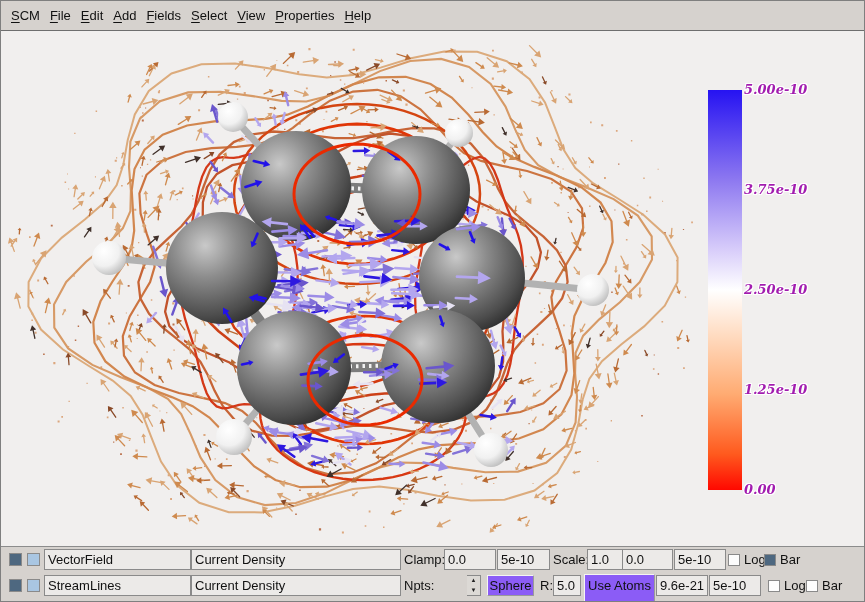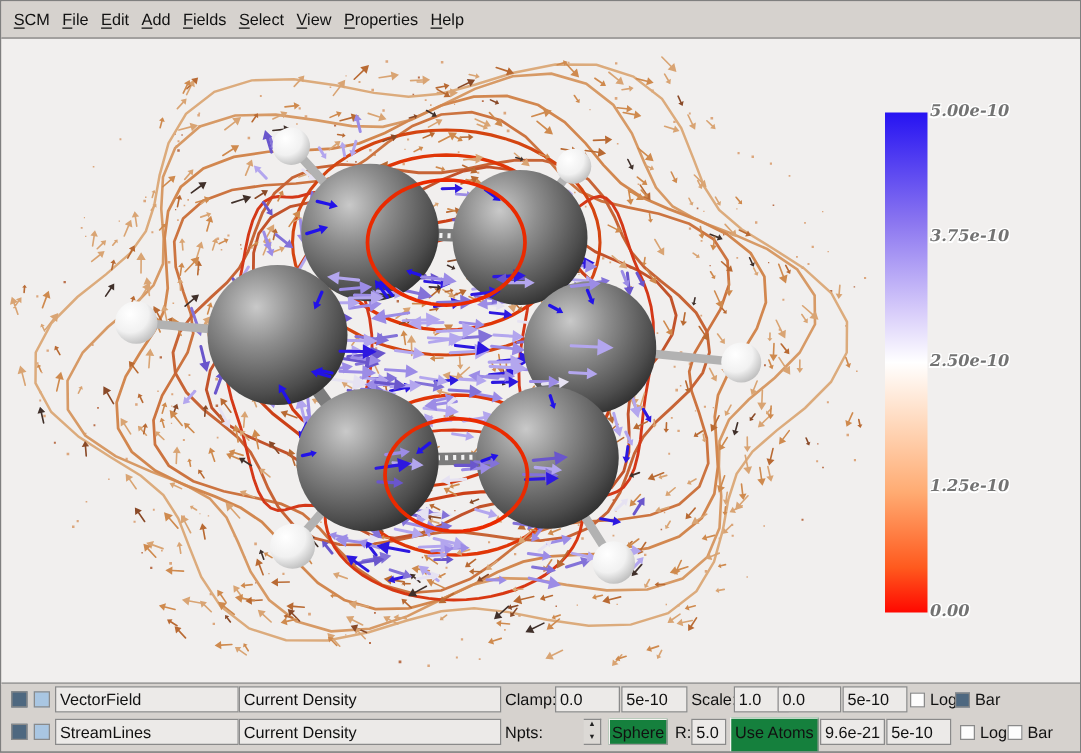--- a/index.html
+++ b/index.html
@@ -23,21 +23,21 @@
     position:relative;width:863px;height:517px;background:#f1efee;overflow:hidden;
   }
   .canvas svg{position:absolute;left:0;top:0;}
   .colorbar{
     position:absolute;left:707px;top:59px;width:34px;height:400px;
     background:linear-gradient(180deg,#2613f2 0%,#8b76f0 22%,#d8cdfa 40%,#ffffff 50%,#ffd9bd 62%,#ffab72 76%,#ff5a1e 91%,#ff0800 100%);
   }
   .cb-label{
     position:absolute;left:743px;height:16px;
     font-family:"DejaVu Serif",serif;font-style:italic;font-weight:bold;
-    font-size:13px;color:#737373;white-space:nowrap;
+    font-size:13px;color:#a21caf;white-space:nowrap;
     text-shadow:1px 1px 0 #fff,-1px -1px 0 #fff,1px -1px 0 #fff,-1px 1px 0 #fff,0 1px 0 #fff,0 -1px 0 #fff;
   }
   
   .panel{
     position:absolute;left:0;bottom:0;width:863px;height:54px;background:#d6d2ce;
     border-top:1px solid #8c8c8c;
   }
   .prow{position:absolute;left:5px;width:863px;height:25px;}
   .prow1{top:1px;}
   .prow2{top:27px;}
@@ -45,21 +45,21 @@
   .sq-dark{background:#4e6880;}
   .sq-light{background:#a9c6e2;}
   .tf{
     position:absolute;top:1px;height:21px;box-sizing:border-box;
     background:#eceae8;border:1px solid #8a8a8a;
     font-family:"Liberation Sans",sans-serif;font-size:13px;color:#111;
     padding:0 0 0 3px;outline:none;
   }
   .plabel{position:absolute;top:4px;font-size:13px;color:#111;white-space:nowrap;}
   .pbtn{
-    position:absolute;box-sizing:border-box;background:#15803d;
+    position:absolute;box-sizing:border-box;background:#8b5cf6;
     border:1px solid #9a9a9a;border-top-color:#f5f4f2;border-left-color:#f5f4f2;
     font-family:"Liberation Sans",sans-serif;font-size:13px;color:#111;
     text-align:center;cursor:default;
   }
   .cbx{
     position:absolute;top:6px;width:12px;height:12px;box-sizing:border-box;
     background:#fdfdfd;border:1px solid #8a8a8a;cursor:default;
   }
   .cbx.on{background:#4e6880;}
   .spin{

